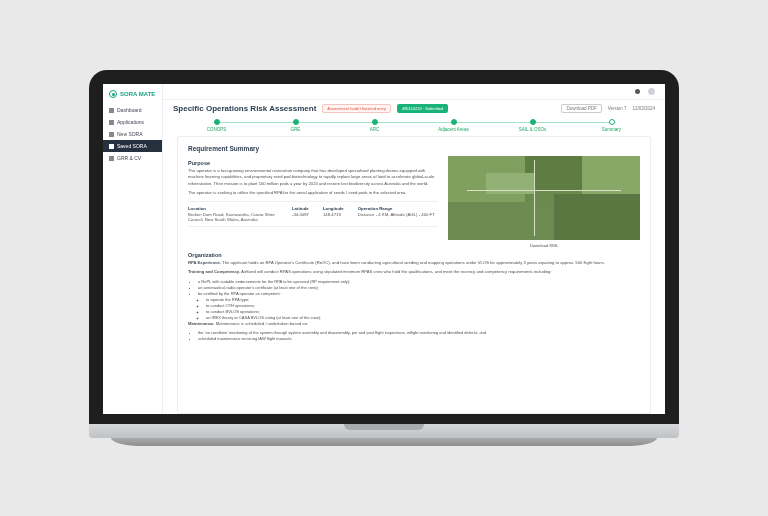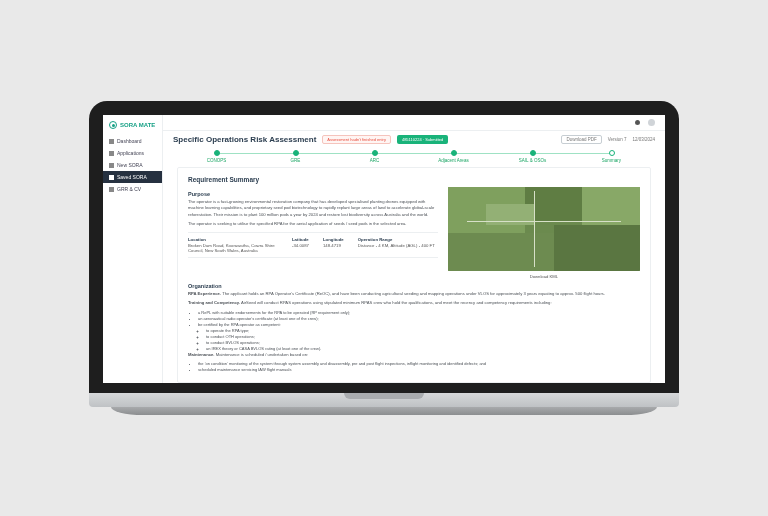--- a/index.html
+++ b/index.html
@@ -21,21 +21,21 @@
     position: relative;
   }
   .screen-bezel {
     background: #1e1e1e;
     border-radius: 18px 18px 0 0;
     padding: 14px 14px 10px 14px;
   }
   .screen {
     background: #f6f8fa;
     width: 100%;
-    height: 268px;
+    height: 330px;
     overflow: hidden;
     position: relative;
   }
   .base-top {
     height: 14px;
     background: linear-gradient(#d6d8da, #bfc2c5);
     border-radius: 0 0 4px 4px;
     position: relative;
   }
   .base-top::before {

